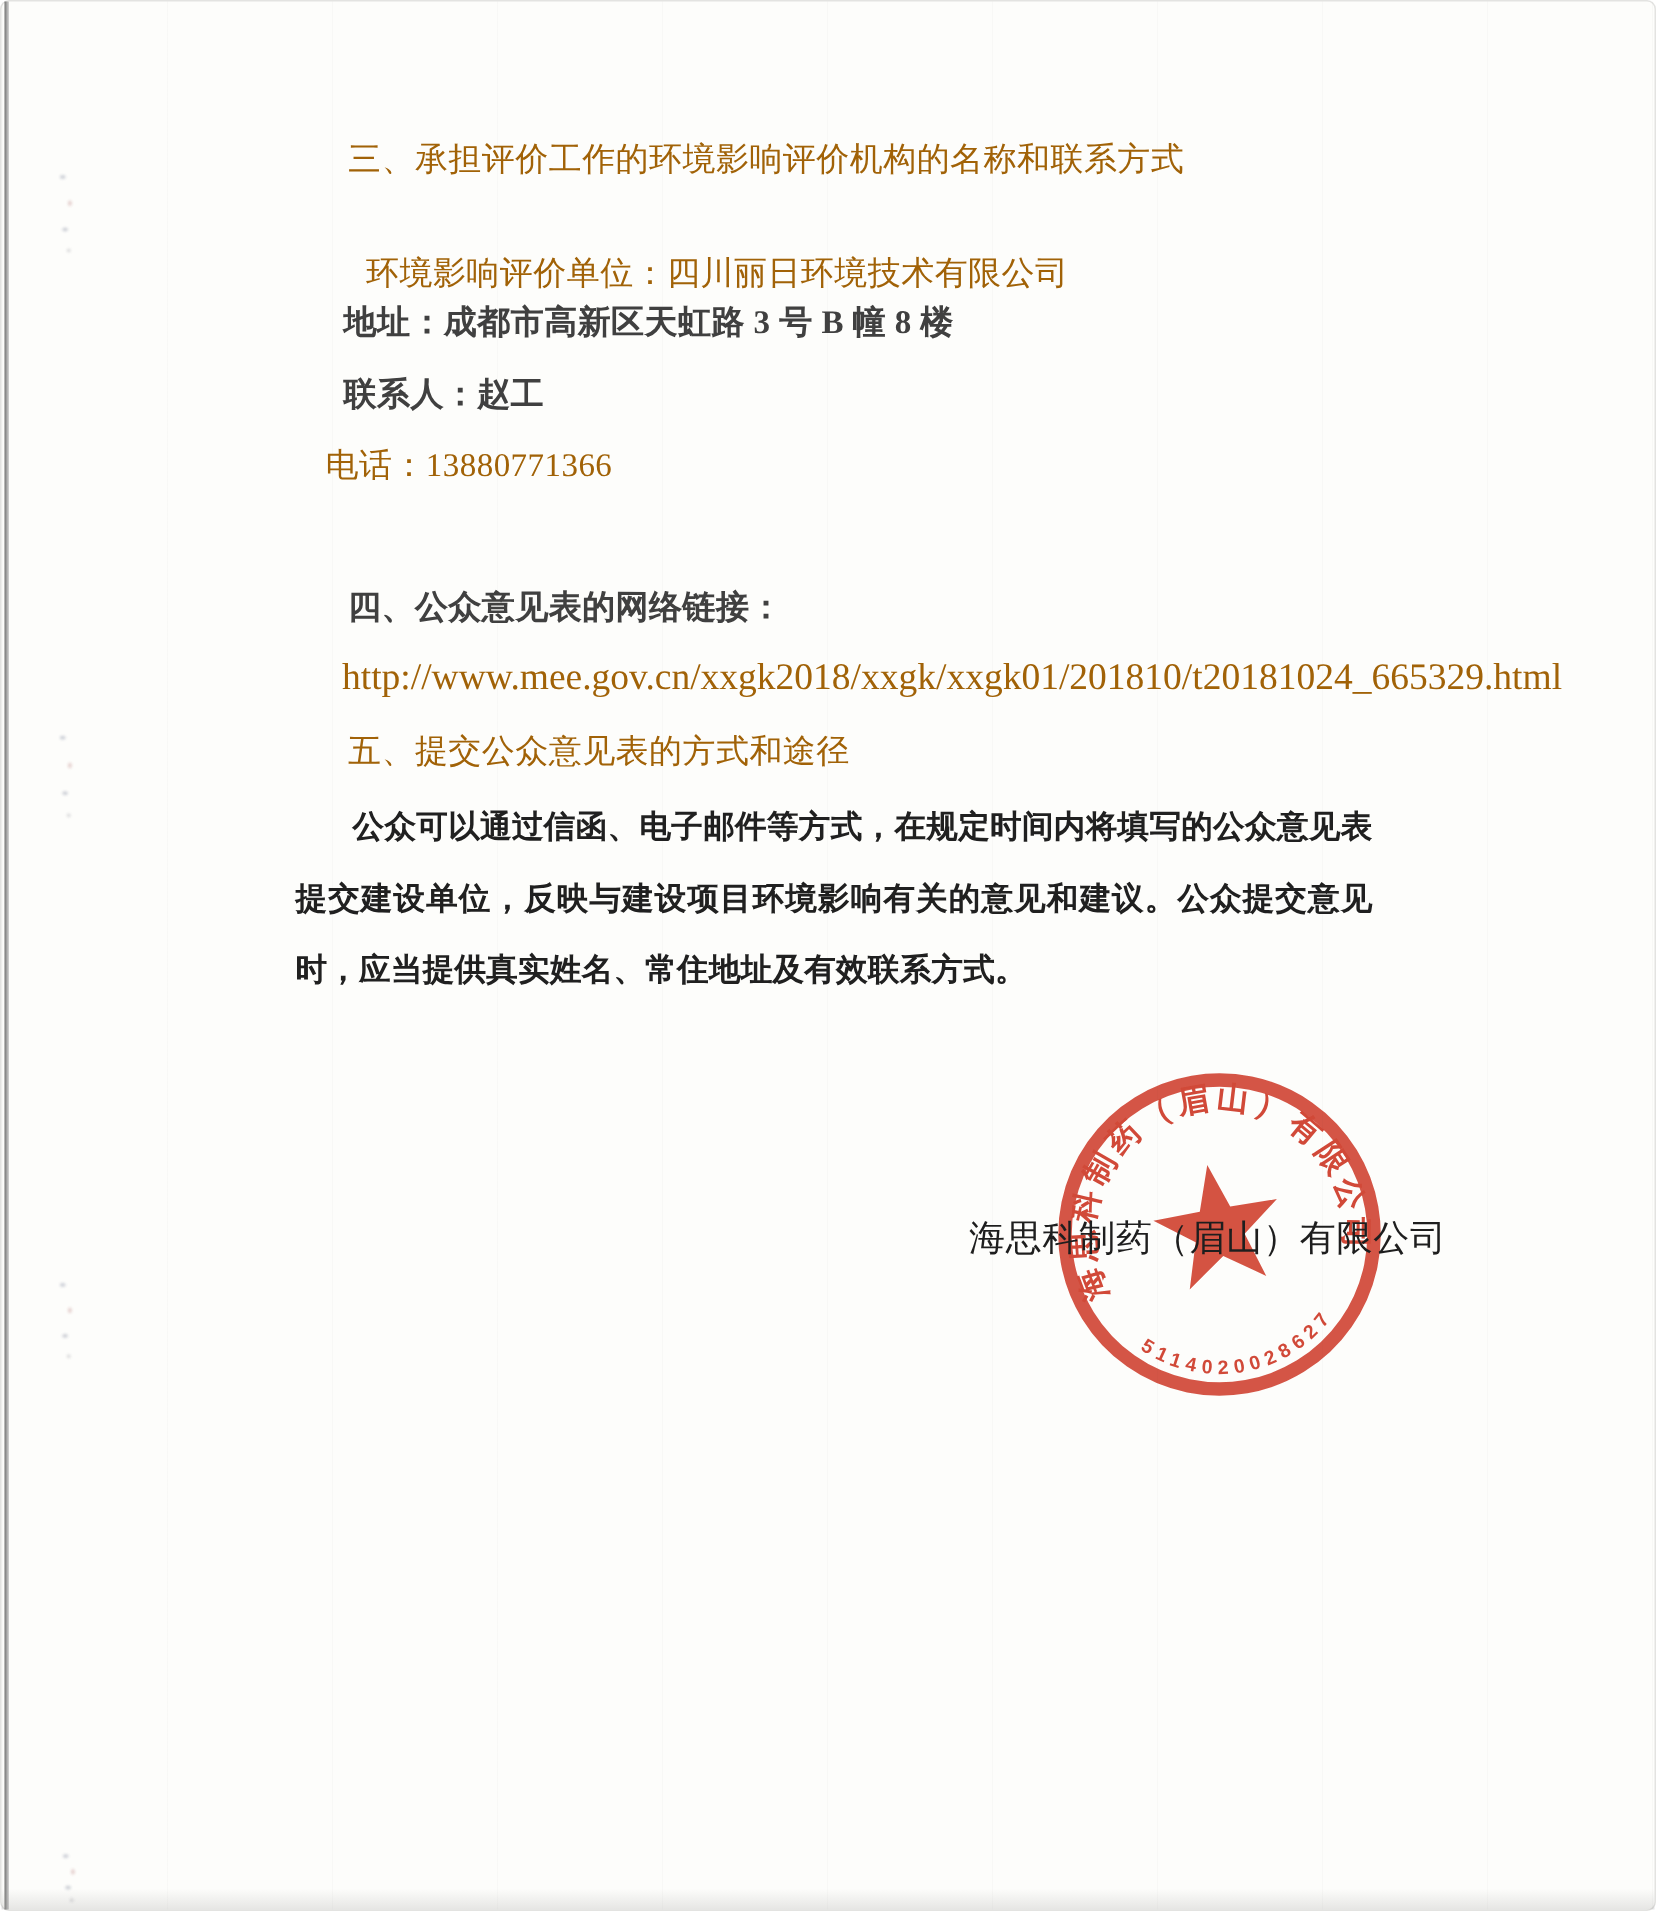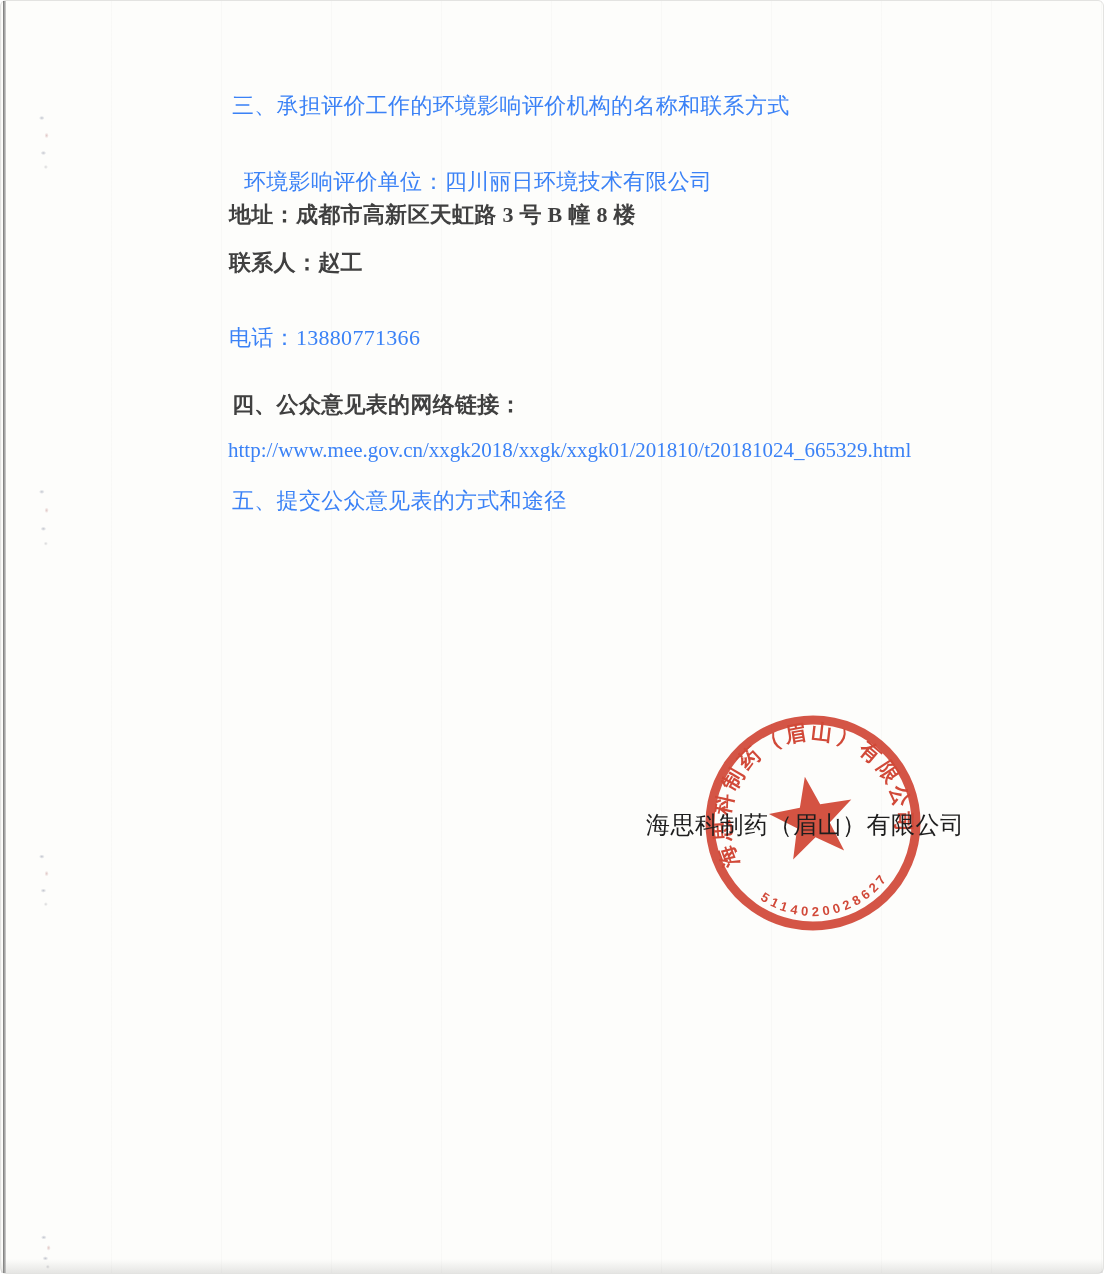--- a/index.html
+++ b/index.html
@@ -28,21 +28,21 @@
   }
   .smudge{
     position:absolute;width:16px;border-radius:40%/30%;
     background:
       radial-gradient(4px 3px at 30% 20%, rgba(90,100,130,.45), transparent 70%),
       radial-gradient(3px 4px at 60% 45%, rgba(150,60,60,.35), transparent 70%),
       radial-gradient(4px 3px at 40% 70%, rgba(70,80,110,.4), transparent 70%),
       radial-gradient(3px 3px at 55% 90%, rgba(120,120,130,.35), transparent 70%);
     filter:blur(.6px);opacity:.8;
   }
-  .line{position:absolute;white-space:pre;font-size:22px;letter-spacing:.3px;color:#3b82f6;}
+  .line{position:absolute;white-space:pre;font-size:22px;letter-spacing:.3px;color:#a16207;}
   .bold{font-weight:700;color:#404040;}
   .para{
     position:absolute;left:196px;top:527px;width:718px;
     font-size:21px;line-height:47.5px;text-align:justify;text-justify:inter-ideograph;
     text-indent:38px;font-weight:700;color:#202020;letter-spacing:.2px;white-space:normal;
   }
   .latin{font-family:"Liberation Serif","DejaVu Serif",serif;}
   .sig{position:absolute;white-space:pre;font-size:24px;color:#1e1e1e;z-index:3;letter-spacing:.5px;}
   .seal-wrap{
     position:absolute;left:692px;top:702px;width:240px;height:240px;z-index:2;
@@ -59,24 +59,25 @@
 
   <div class="smudge" style="left:36px;top:103px;height:70px;"></div>
   <div class="smudge" style="left:36px;top:476px;height:74px;"></div>
   <div class="smudge" style="left:36px;top:842px;height:68px;"></div>
   <div class="smudge" style="left:38px;top:1228px;height:42px;"></div>
 
   <div class="line" style="left:231px;top:90px;">三、承担评价工作的环境影响评价机构的名称和联系方式</div>
   <div class="line" style="left:243px;top:149px;margin-top:17px;">环境影响评价单位：四川丽日环境技术有限公司</div>
   <div class="line bold" style="left:228px;top:199px;">地址：成都市高新区天虹路 3 号 B 幢 8 楼</div>
   <div class="line bold" style="left:228px;top:247px;font-family:Liberation Mono, monospace;">联系人：赵工</div>
-  <div class="line" style="left:228px;top:294px;margin-top:28px;">电话：13880771366</div>
+  <div class="line" style="left:216px;top:294px;">电话：13880771366</div>
   <div class="line bold" style="left:231px;top:389px;">四、公众意见表的网络链接：</div>
-  <div class="line latin" style="left:227px;top:437px;font-size:21px;letter-spacing:0;">http://www.mee.gov.cn/xxgk2018/xxgk/xxgk01/201810/t20181024_665329.html</div>
+  <div class="line latin" style="left:227px;top:437px;font-size:25px;letter-spacing:0;">http://www.mee.gov.cn/xxgk2018/xxgk/xxgk01/201810/t20181024_665329.html</div>
   <div class="line" style="left:231px;top:485px;">五、提交公众意见表的方式和途径</div>
+  <div class="para">公众可以通过信函、电子邮件等方式，在规定时间内将填写的公众意见表提交建设单位，反映与建设项目环境影响有关的意见和建议。公众提交意见时，应当提供真实姓名、常住地址及有效联系方式。</div>
 
   <div class="sig" style="left:645px;top:808px;">海思科制药（眉山）有限公司</div>
 
   <div class="seal-wrap">
     <svg width="240" height="240" viewBox="0 0 240 240">
       <defs>
         <path id="arcTop" d="M 42.1 151.5 A 84 84 0 1 1 197.9 151.5" fill="none"></path>
         <path id="arcBottom" d="M 37.9 163.7 A 93 93 0 0 0 202.1 163.7" fill="none"></path>
       </defs>
       <g transform="rotate(-10 120 120)">

